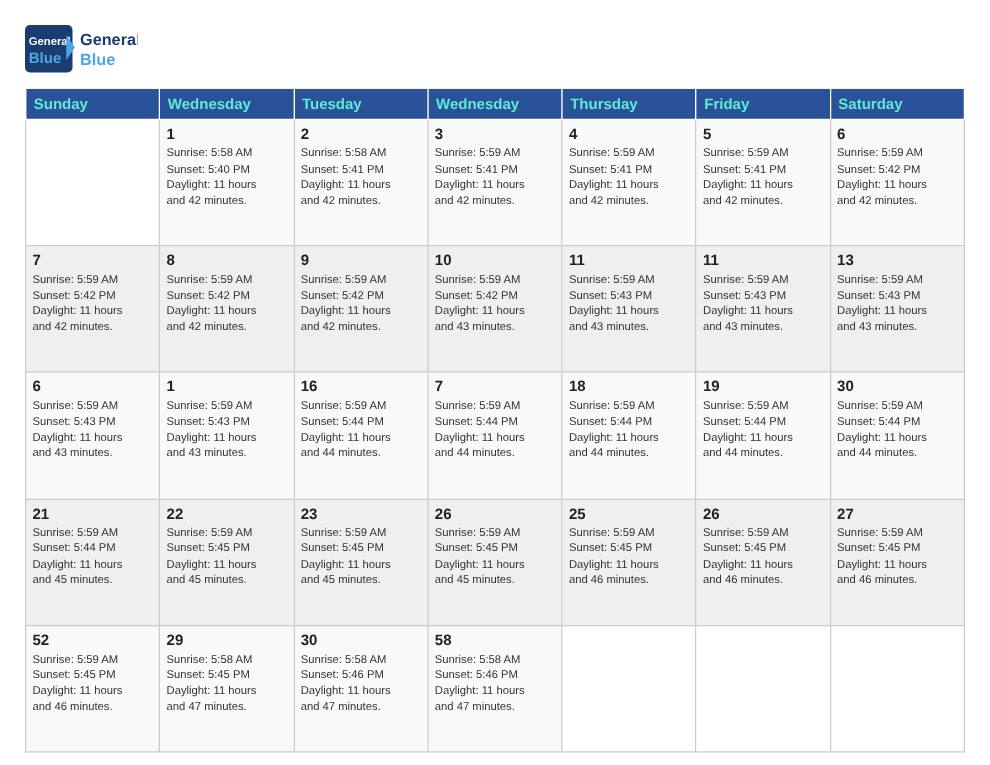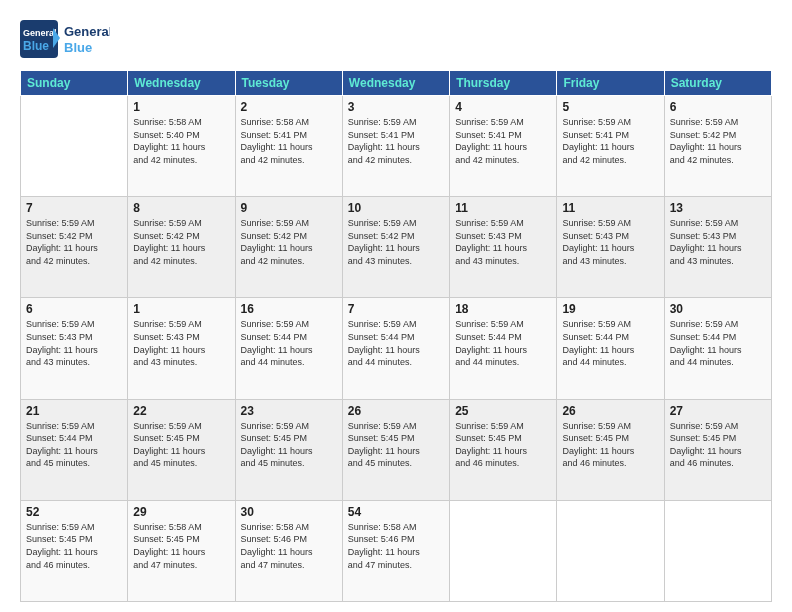--- a/index.html
+++ b/index.html
@@ -332,21 +332,21 @@
 and 47 minutes.</div>
           </td>
           <td>
             <span class="day-number">30</span>
             <div class="cell-text" style="white-space: pre-line;">Sunrise: 5:58 AM
 Sunset: 5:46 PM
 Daylight: 11 hours
 and 47 minutes.</div>
           </td>
           <td>
-            <span class="day-number">54</span>
+            <span class="day-number">58</span>
             <div class="cell-text" style="white-space: pre-line;">Sunrise: 5:58 AM
 Sunset: 5:46 PM
 Daylight: 11 hours
 and 47 minutes.</div>
           </td>
           <td class="empty-cell"></td>
           <td class="empty-cell"></td>
           <td class="empty-cell"></td>
         </tr>
       </tbody>

